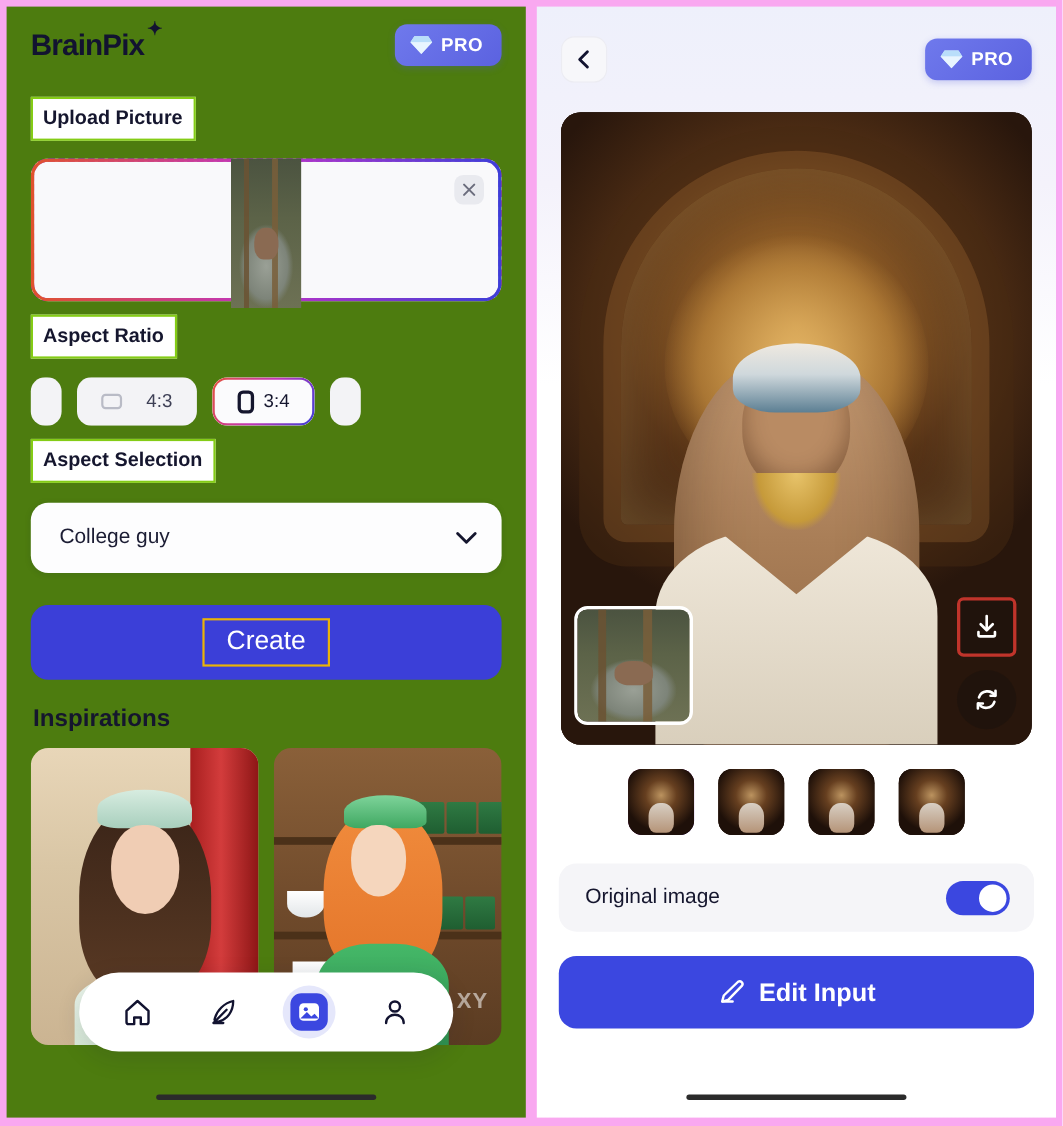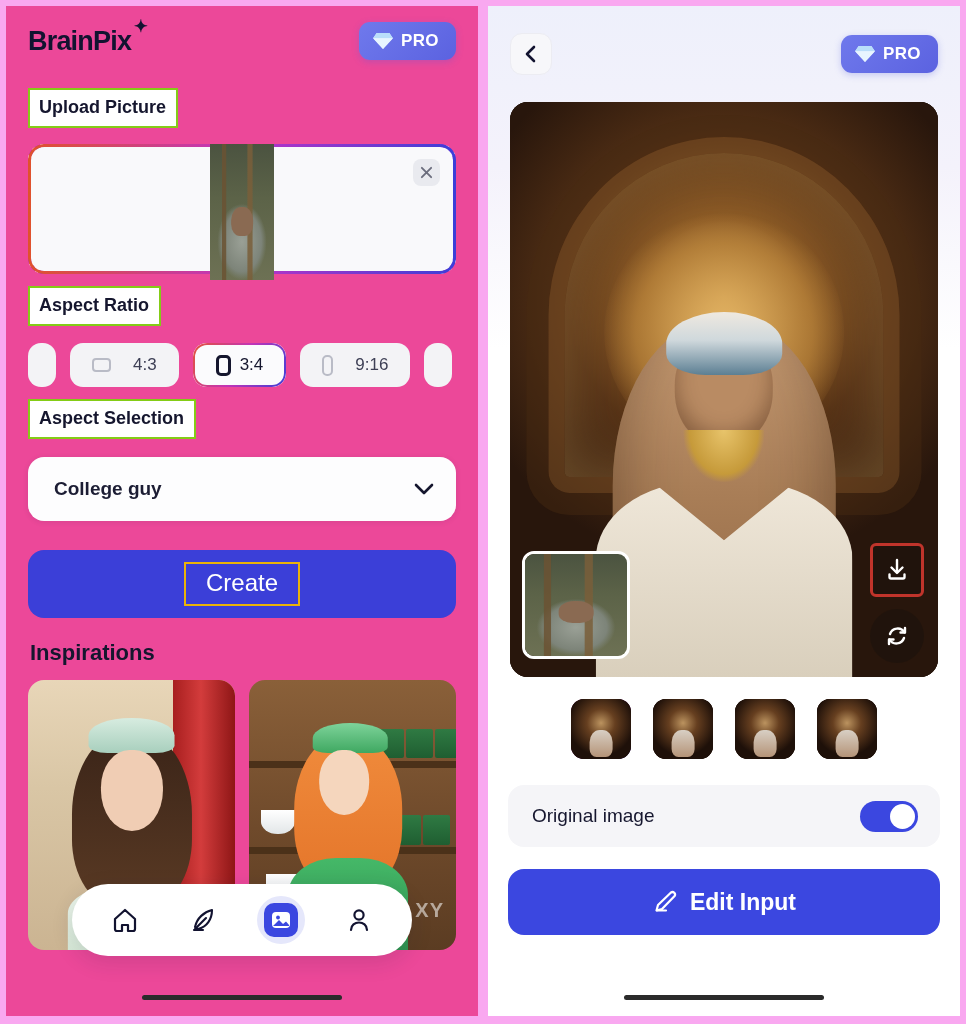--- a/index.html
+++ b/index.html
@@ -15,21 +15,21 @@
     position: relative;
     width: 966px; height: 1024px;
     background: #f9a8f0;
     padding: 6px 6px 8px 6px;
     display: flex;
     gap: 10px;
   }
 
   .panel {
     position: relative;
-    background: #ec4899;
+    background: #4d7c0f;
     overflow: hidden;
     flex: 0 0 472px;
     height: 1010px;
   }
 
   
   .left-panel { padding: 0; }
 
   .lp-header {
     height: 70px;
@@ -150,21 +150,21 @@
   .select-box {
     margin: 18px 22px 0 22px;
     height: 64px;
     background: #fdfdfe;
     border-radius: 16px;
     box-shadow: 0 1px 6px rgba(20,20,60,.09);
     display: flex; align-items: center; justify-content: space-between;
     padding: 0 22px 0 26px;
     cursor: pointer;
   }
-  .select-value { font-size: 19px; color: #1c1d34; font-weight: bold; }
+  .select-value { font-size: 19px; color: #1c1d34; }
   .chev { width: 20px; height: 12px; }
 
   
   .create-btn {
     position: relative;
     margin: 29px 22px 0 22px;
     height: 68px;
     background: #3b3fd8;
     border-radius: 16px;
     display: flex; align-items: center; justify-content: center;
@@ -504,24 +504,20 @@
         <span>4:3</span>
       </div>
 
       <div class="chip selected">
         <div class="chip-inner">
           <span class="ico-rect-p"></span>
           <span>3:4</span>
         </div>
       </div>
 
-      <div class="chip">
-        <span class="ico-rect-n"></span>
-        <span>9:16</span>
-      </div>
 
       <div class="chip edge"></div>
     </div>
 
     <div class="section-label">Aspect Selection</div>
 
     <div class="select-box">
       <span class="select-value">College guy</span>
       <svg class="chev" viewBox="0 0 20 12">
         <path d="M2 2 L10 10 L18 2" stroke="#15162e" stroke-width="2.6" fill="none" stroke-linecap="round" stroke-linejoin="round"></path>

